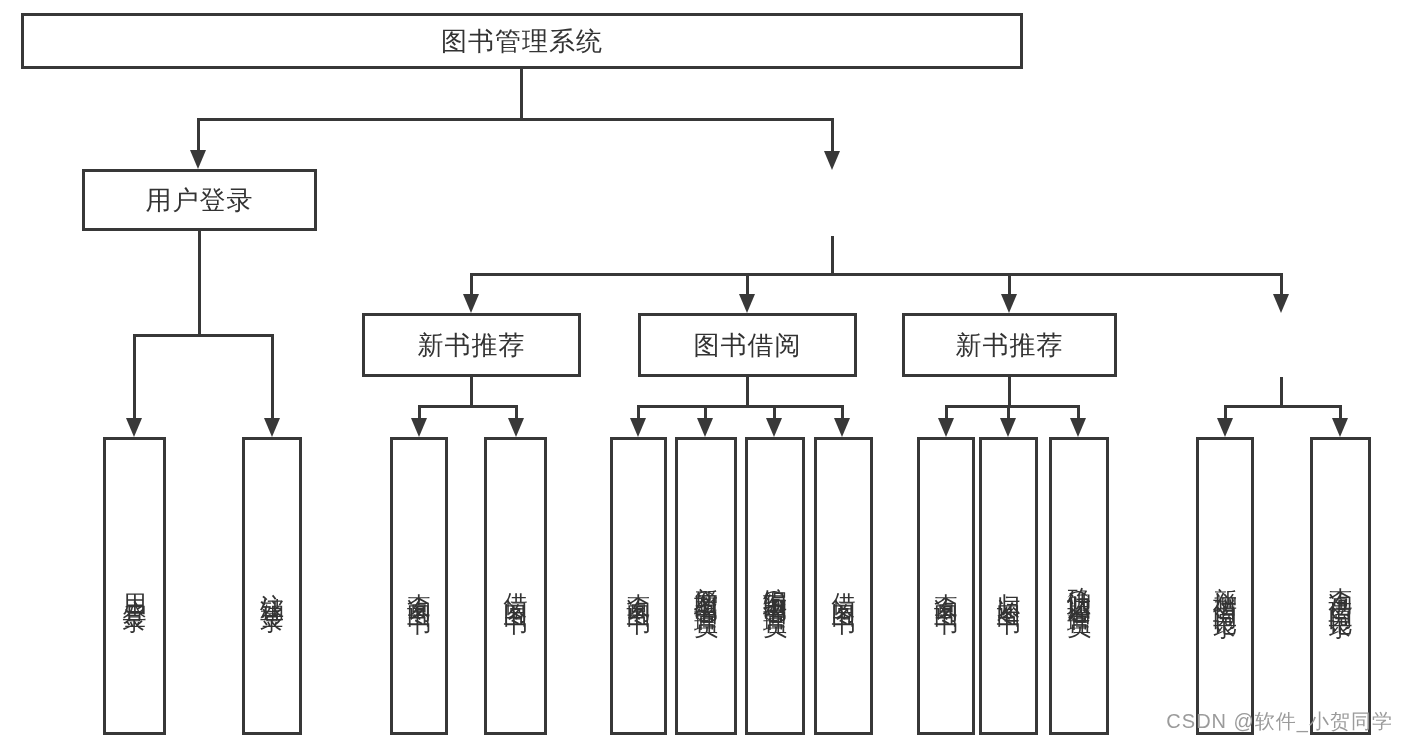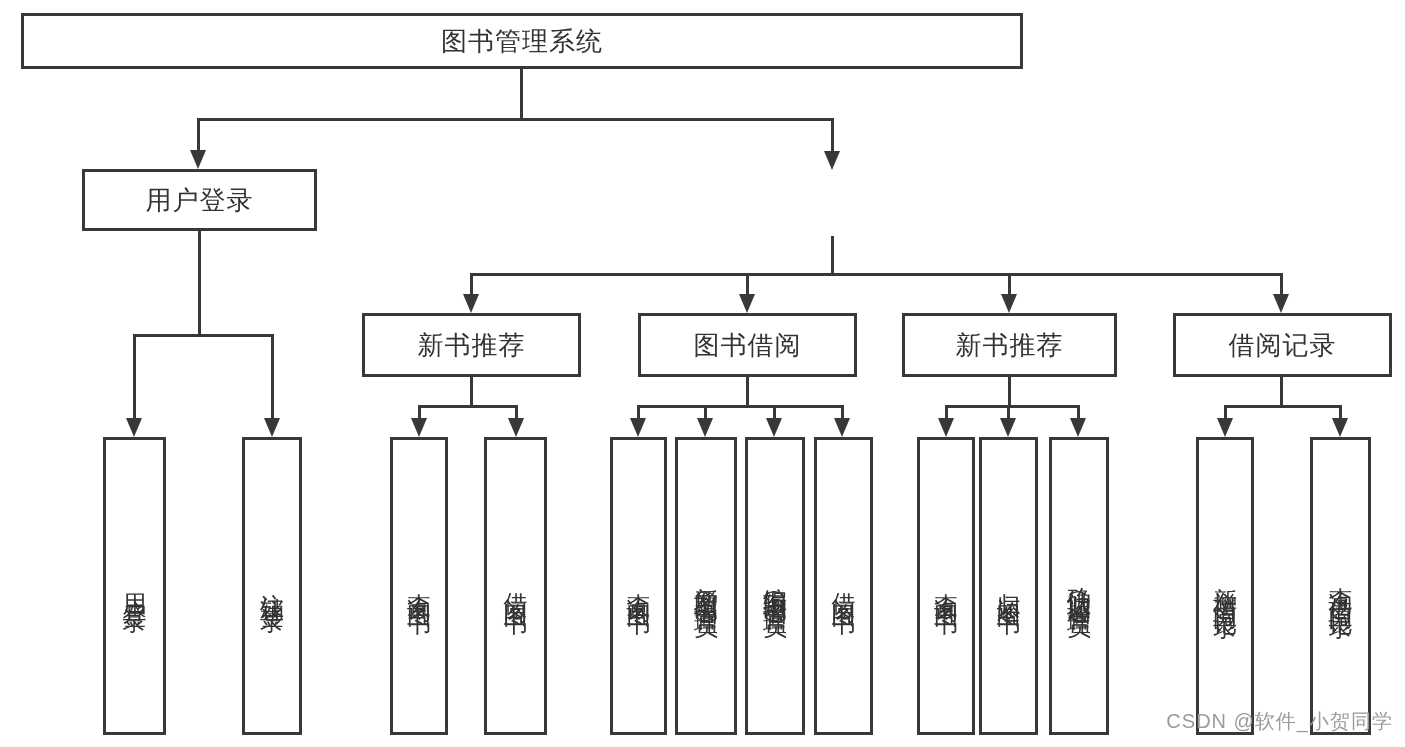--- a/index.html
+++ b/index.html
@@ -79,23 +79,20 @@
 
   <div class="box" style="left:362px; top:313px; width:219px; height:64px;">
     <span>新书推荐</span>
   </div>
   <div class="box" style="left:638px; top:313px; width:219px; height:64px;">
     <span>图书借阅</span>
   </div>
   <div class="box" style="left:902px; top:313px; width:215px; height:64px;">
     <span>新书推荐</span>
   </div>
-  <div class="box" style="left:1173px; top:313px; width:219px; height:64px;">
-    <span>借阅记录</span>
-  </div>
 
   <div class="vline" style="left:470px; top:377px; height:31px;"></div>
   <div class="hline" style="left:418px; top:405px; width:100px;"></div>
   <div class="vline" style="left:418px; top:405px; height:14px;"></div>
   <div class="arrow" style="left:411px; top:418px;"></div>
   <div class="vline" style="left:515px; top:405px; height:14px;"></div>
   <div class="arrow" style="left:508px; top:418px;"></div>
 
   <div class="vline" style="left:746px; top:377px; height:31px;"></div>
   <div class="hline" style="left:637px; top:405px; width:207px;"></div>

